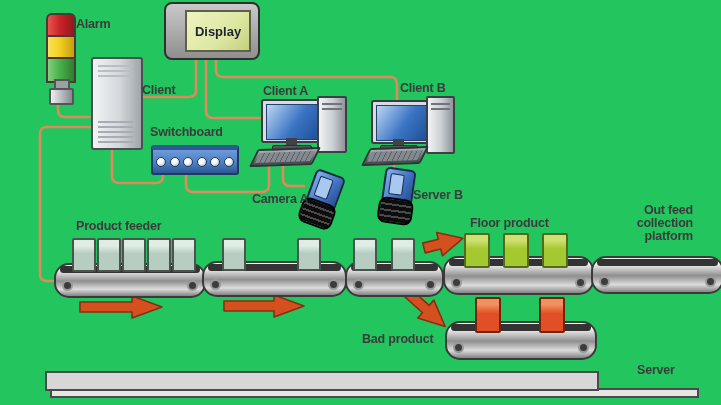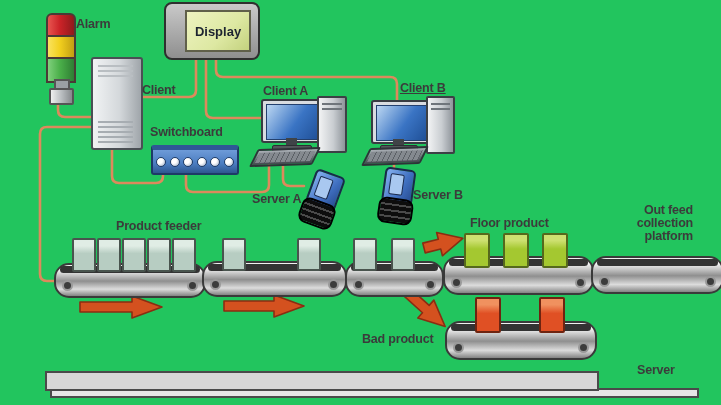--- a/index.html
+++ b/index.html
@@ -137,45 +137,45 @@
 
   <div class="lbl" style="left:263px;top:85px;">Client A</div>
   <div class="monitor" style="left:261px;top:99px;width:52px;height:34px;">
     <div class="screen"></div>
   </div>
   <div class="stand" style="left:286px;top:138px;"></div>
   <div class="stand-base" style="left:272px;top:145px;width:38px;"></div>
   <div class="tower" style="left:317px;top:96px;width:26px;height:53px;"></div>
   <div class="keyboard" style="left:254px;top:148px;width:58px;"></div>
 
-  <div class="lbl" style="left:400px;top:82px;text-decoration:underline;">Client B</div>
+  <div class="lbl" style="left:400px;top:82px;">Client B</div>
   <div class="monitor" style="left:371px;top:100px;width:50px;height:34px;">
     <div class="screen"></div>
   </div>
   <div class="stand" style="left:393px;top:139px;"></div>
   <div class="stand-base" style="left:380px;top:145px;width:36px;"></div>
   <div class="tower" style="left:426px;top:96px;width:25px;height:54px;"></div>
   <div class="keyboard" style="left:366px;top:147px;width:54px;"></div>
 
   <div class="camera" style="left:303px;top:171px;transform:rotate(20deg);">
     <div class="cam-body">
         <div class="cam-screen"></div>
       </div>
     <div class="cam-lens"></div>
   </div>
-  <div class="lbl" style="left:252px;top:193px;">Server A</div>
+  <div class="lbl" style="left:252px;top:193px;">Camera A</div>
   <div class="camera" style="left:378px;top:168px;transform:rotate(8deg);">
     <div class="cam-body">
         <div class="cam-screen"></div>
       </div>
     <div class="cam-lens"></div>
   </div>
   <div class="lbl" style="left:413px;top:189px;">Server B</div>
 
-  <div class="lbl" style="left:76px;top:220px;margin-left:40px;">Product feeder</div>
+  <div class="lbl" style="left:76px;top:220px;">Product feeder</div>
   <div class="belt" style="left:54px;top:263px;width:148px;height:31px;">
     <span class="bolt l"></span>
       <span class="bolt r"></span>
   </div>
   <div class="products" id="products-1" style="left:72px;top:238px;gap:1px;">
       <div class="product neutral"></div>
       <div class="product neutral"></div>
       <div class="product neutral"></div>
       <div class="product neutral"></div>
       <div class="product neutral"></div>

